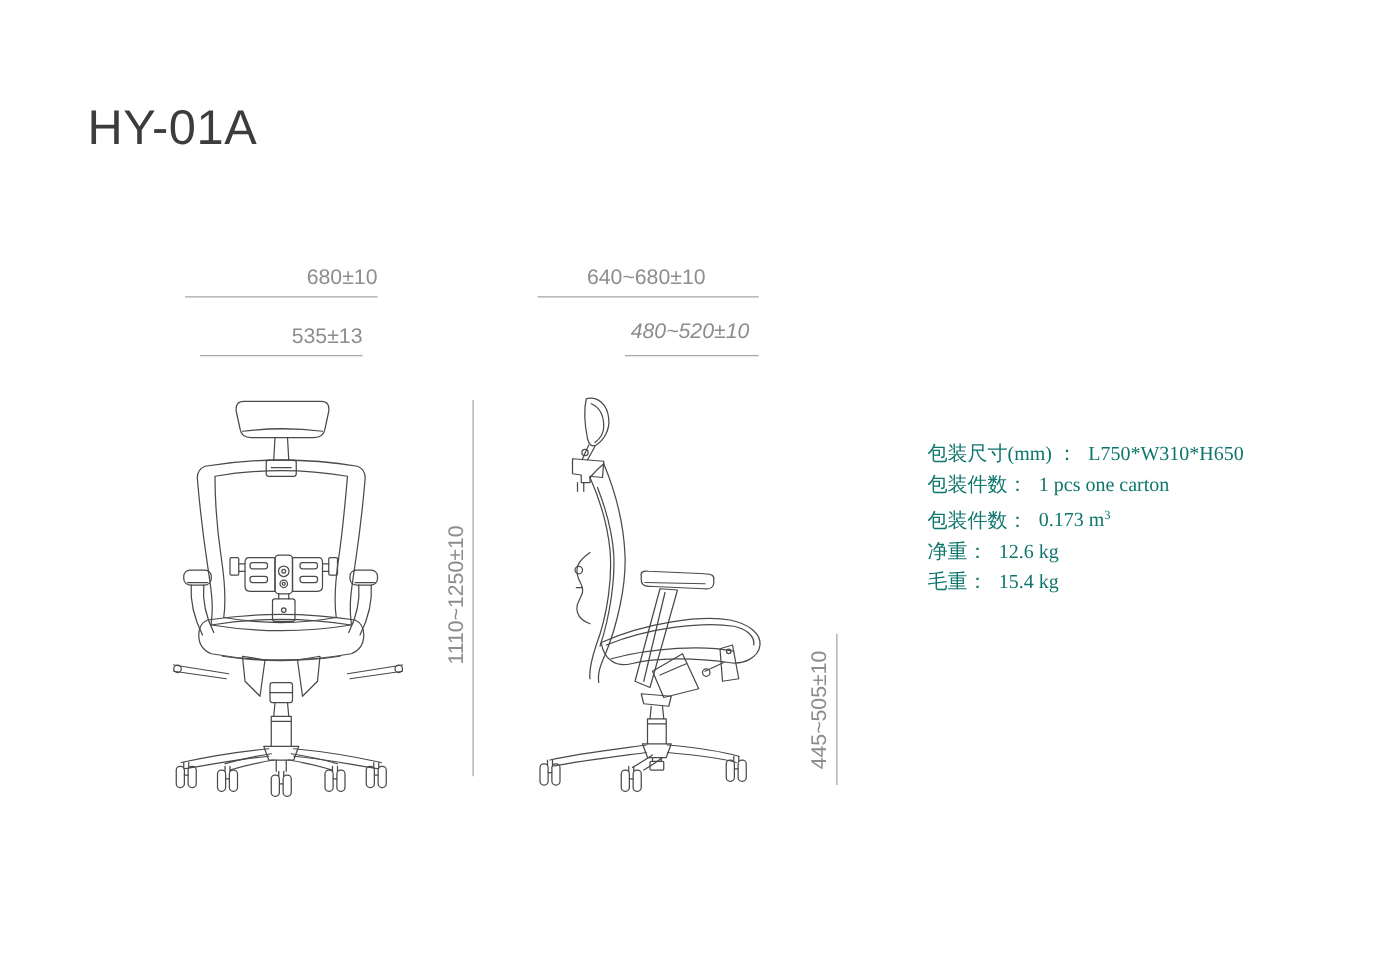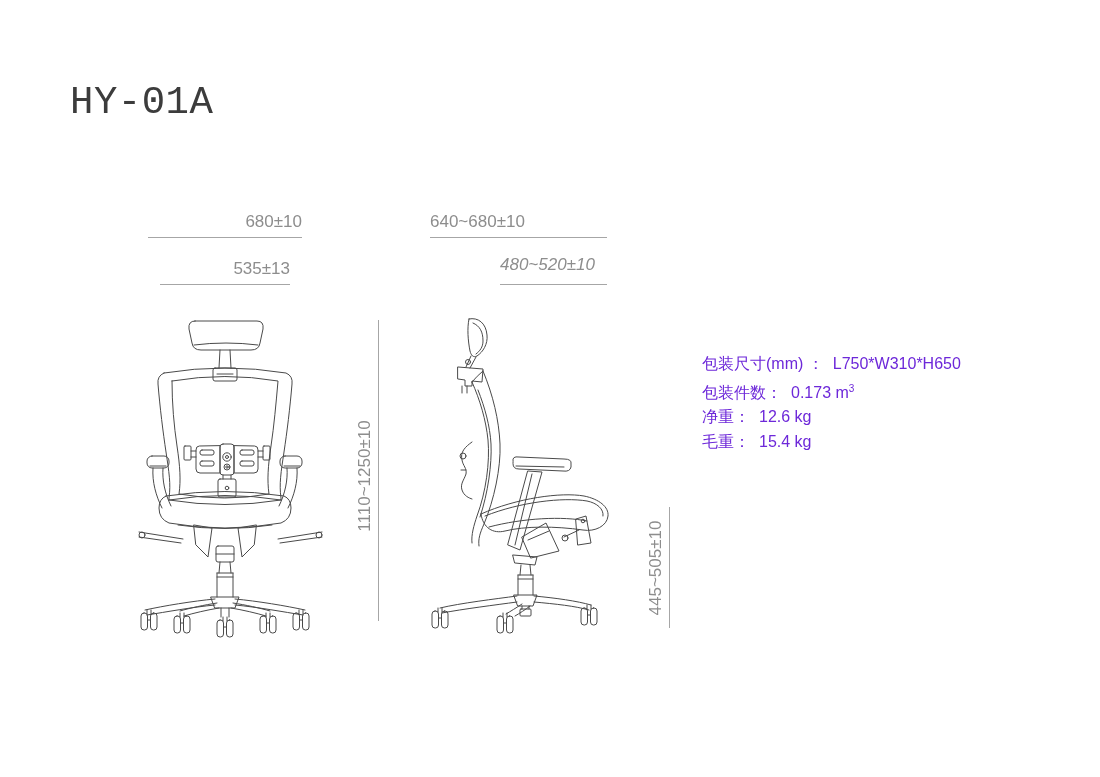--- a/index.html
+++ b/index.html
@@ -2,40 +2,40 @@
 <html><head>
 <meta charset="utf-8">
 <style>
   html,body { margin:0; padding:0; background:#ffffff; }
   .page {
     position:relative; width:1100px; height:777px; background:#ffffff;
     font-family:"Liberation Sans", sans-serif; overflow:hidden;
   }
   .title {
     position:absolute; left:70px; top:81px; margin:0;
-    font-size:39px; font-weight:500; letter-spacing:0.5px; color:#3c3c3c;font-family:Liberation Mono, monospace;
+    font-size:39px; font-weight:500; letter-spacing:0.5px; color:#3c3c3c;
   }
   .dim-label {
     position:absolute; font-size:17px; color:#8d8d8d; white-space:nowrap;
     line-height:22px;
   }
   .dim-label.center { text-align:right; }
-  .dim-label.right  { text-align:left; padding-right:3px; box-sizing:border-box; }
+  .dim-label.right  { text-align:center; padding-right:3px; box-sizing:border-box; }
   .dim-line { position:absolute; height:1px; background:#a6a6a6; }
   .dim-line.v { width:1px; }
   .vlabel {
     height:20px; line-height:20px; text-align:center;
     transform:rotate(-90deg); transform-origin:center center;
   }
   .drawing { position:absolute; }
   .drawing * {
     fill:none; stroke:#4a4a4a; stroke-width:1;
     stroke-linecap:round; stroke-linejoin:round;
   }
-  .specs { position:absolute; left:702px; top:352px; font-size:16px; color:#6d28d9; }
+  .specs { position:absolute; left:742px; top:352px; font-size:16px; color:#0f766e;font-family:Liberation Serif, serif; }
   .spec-row { line-height:24.5px; white-space:nowrap; }
   .spec-value { margin-left:9px; }
   .spec-sup { font-size:10px; }
 </style>
 </head>
 <body>
 
 <div class="page">
 
   <h1 class="title">HY-01A</h1>
@@ -195,20 +195,23 @@
       <use href="#caster" x="80" y="303"></use>
       <use href="#caster" x="164" y="295"></use>
     </g>
   </svg>
 
   <div class="specs">
     <div class="spec-row">
       <span class="spec-label">包装尺寸(mm) ：</span><span class="spec-value">L750*W310*H650</span>
     </div>
     <div class="spec-row">
+      <span class="spec-label">包装件数：</span><span class="spec-value">1 pcs one carton</span>
+    </div>
+    <div class="spec-row">
       <span class="spec-label">包装件数：</span><span class="spec-value">0.173 m</span><sup class="spec-sup">3</sup>
     </div>
     <div class="spec-row">
       <span class="spec-label">净重：</span><span class="spec-value">12.6 kg</span>
     </div>
     <div class="spec-row">
       <span class="spec-label">毛重：</span><span class="spec-value">15.4 kg</span>
     </div>
   </div>
 

